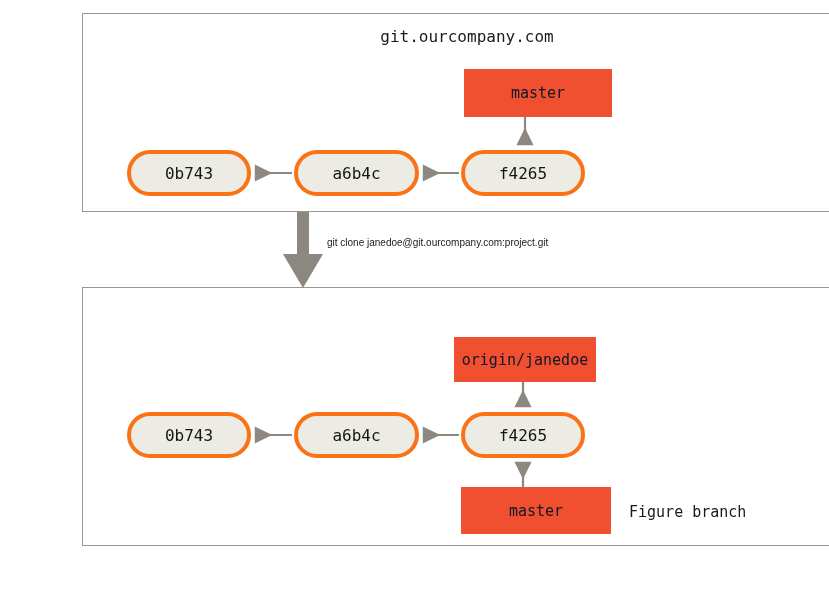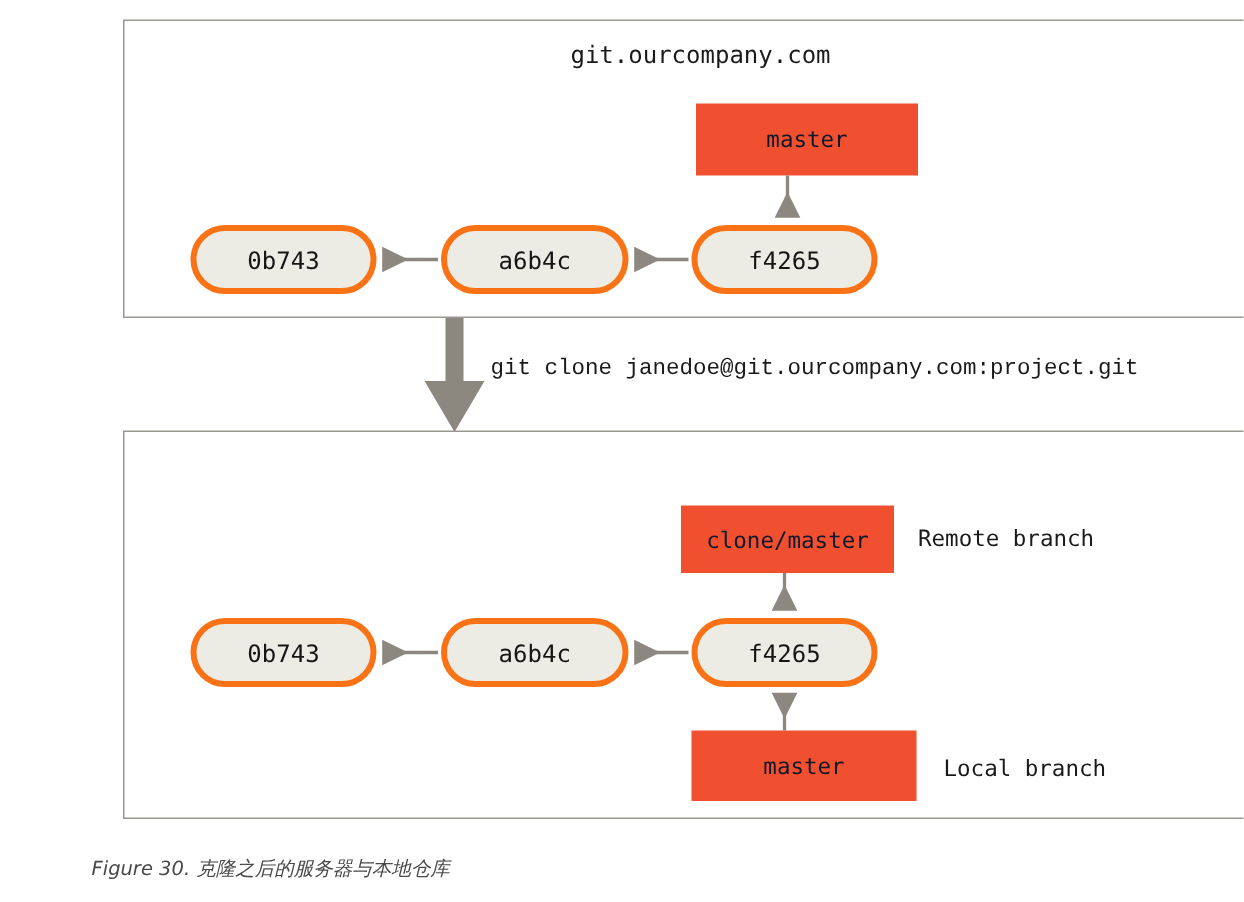--- a/index.html
+++ b/index.html
@@ -74,22 +74,22 @@
     font-family: "DejaVu Sans Mono", "Liberation Mono", monospace;
     font-size: 15px;
     color: #1a1a1a;
     white-space: nowrap;
   }
 
   #clone-cmd {
     position: absolute;
     left: 288px;
     top: 237px;
-    font-family: Liberation Mono, monospace;
-    font-size: 15px;
+    font-family: Liberation Sans, sans-serif;
+    font-size: 10px;
     color: #1a1a1a;
     white-space: nowrap;
   }
 
   #caption {
     position: absolute;
     left: 22px;
     top: 570px;
     font-family: "DejaVu Sans", "Liberation Sans", sans-serif;
     font-style: italic;
@@ -127,27 +127,26 @@
 
   <div class="panel" id="panel-local"></div>
 
 
   <div class="commit" style="left:88px; top:412px; width:124px;">0b743</div>
 
   <div class="commit" style="left:255px; top:412px; width:125px;">a6b4c</div>
 
   <div class="commit" style="left:422px; top:412px; width:124px;">f4265</div>
 
-  <div class="branch" style="left:415px; top:337px; width:142px; height:45px;">clone/master</div>
+  <div class="branch" style="left:415px; top:337px; width:142px; height:45px;">origin/janedoe</div>
 
-  <div class="side-label" style="left:573px; top:350px;">Remote branch</div>
 
   <div class="branch" style="left:422px; top:487px; width:150px; height:47px;">master</div>
 
-  <div class="side-label" style="left:590px; top:503px;">Local branch</div>
+  <div class="side-label" style="left:590px; top:503px;">Figure branch</div>
 
   <svg class="overlay" viewBox="0 0 829 601" xmlns="http://www.w3.org/2000/svg">
     <defs>
       <marker id="ah-left" markerWidth="9" markerHeight="9" refX="7.5" refY="4.5" orient="auto" markerUnits="strokeWidth">
         <path d="M8.5,0.6 L0.6,4.5 L8.5,8.4 Z" fill="#8C8880"></path>
       </marker>
       <marker id="ah-down" markerWidth="9" markerHeight="9" refX="7.5" refY="4.5" orient="auto" markerUnits="strokeWidth">
         <path d="M8.5,0.6 L0.6,4.5 L8.5,8.4 Z" fill="#8C8880"></path>
       </marker>
     </defs>
@@ -177,15 +176,14 @@
 
     <g>
       <line x1="484" y1="382" x2="484" y2="405" stroke="#8C8880" stroke-width="2.2" marker-end="url(#ah-down)"></line>
     </g>
 
     <g>
       <line x1="484" y1="487" x2="484" y2="464" stroke="#8C8880" stroke-width="2.2" marker-end="url(#ah-down)"></line>
     </g>
   </svg>
 
-  <div id="caption">Figure 30. 克隆之后的服务器与本地仓库</div>
 
 </div>
 
 </body></html>

